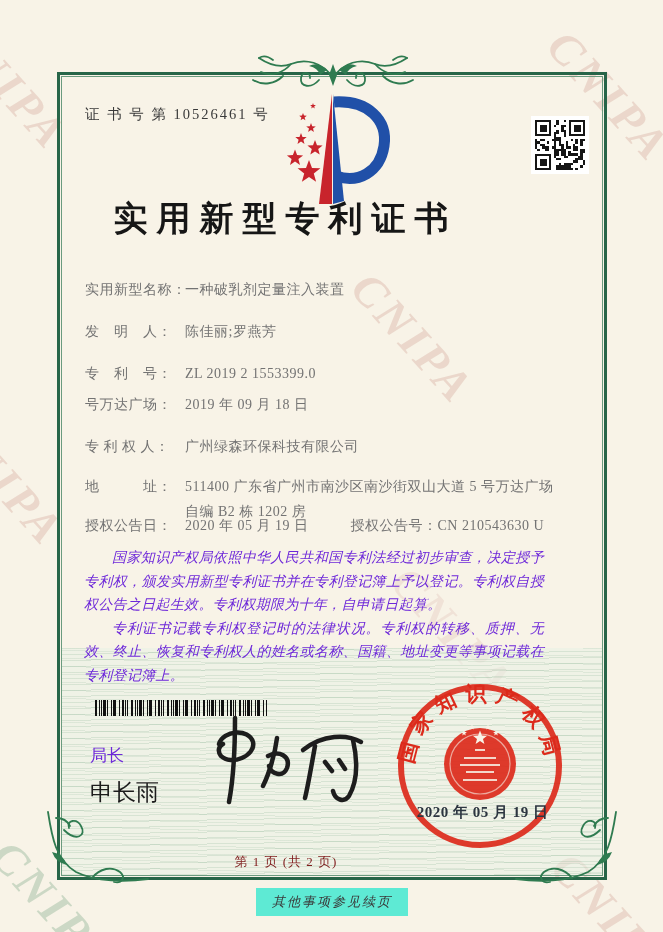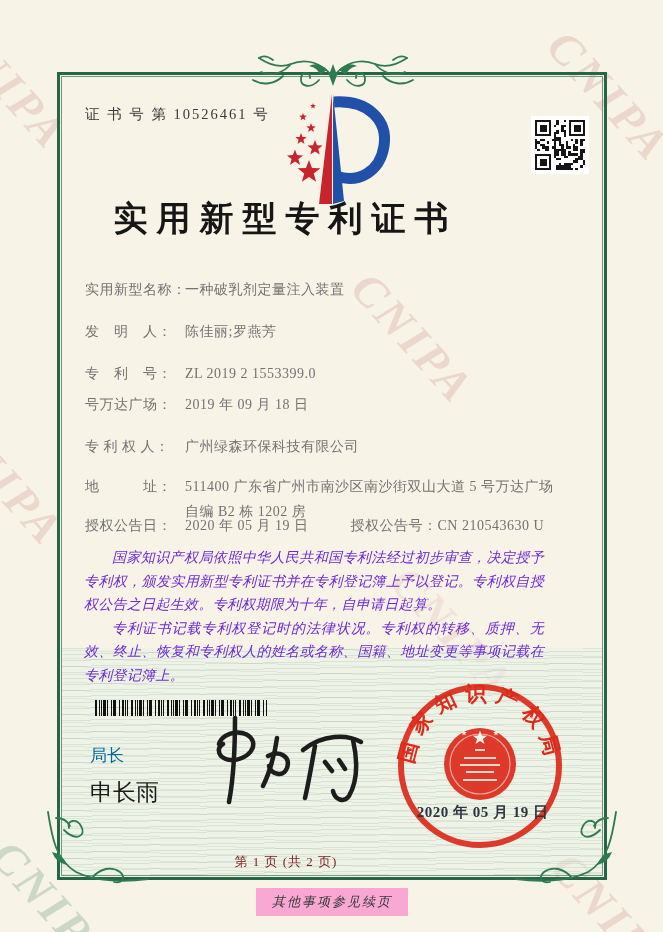--- a/index.html
+++ b/index.html
@@ -69,36 +69,36 @@
   .body-text p{margin:0; text-indent:2em;}
   
   .barcode{
     position:absolute; left:95px; top:700px; width:172px; height:16px;
     background:
       repeating-linear-gradient(90deg,#111 0 1px,rgba(0,0,0,0) 1px 6px),
       repeating-linear-gradient(90deg,#111 0 2px,rgba(0,0,0,0) 2px 9px),
       repeating-linear-gradient(90deg,#111 0 1px,rgba(0,0,0,0) 1px 4px);
   }
   .director-title{position:absolute; left:90px; top:744px; font-size:17px;
-    font-family:"Liberation Sans","DejaVu Sans",sans-serif; color:#0369a1;}
+    font-family:"Liberation Sans","DejaVu Sans",sans-serif; color:#6d28d9;}
   .director-name{position:absolute; left:90px; top:777px; font-size:23px;
     font-family:"Liberation Sans","DejaVu Sans",sans-serif; color:#1c1c1c;}
   .signature{position:absolute; left:205px; top:712px; width:170px; height:98px;}
   .seal{position:absolute; left:392px; top:678px; width:176px; height:176px;}
   .seal-date{
     position:absolute; left:400px; top:803px; width:165px; text-align:center;
     font-size:15px; color:#2c3540; letter-spacing:0.5px; font-weight:bold;
   }
   .page-num{
     position:absolute; left:57px; width:458px; top:853px; text-align:center;
     font-size:13px; color:#7f1d1d; letter-spacing:1px;
   }
   .footer-wrap{position:absolute; left:57px; width:550px; top:888px;
     display:flex; justify-content:center;}
-  .footer-note{background:#f9a8d4; padding:5px 16px; font-size:13px;
+  .footer-note{background:#5eead4; padding:5px 16px; font-size:13px;
     color:#3a3a3a; letter-spacing:2px; font-style:italic;}
 </style>
 </head>
 <body>
 
 <div class="page">
 
   <div class="wm" style="left:-26px;top:8px">CNIPA</div>
   <div class="wm" style="left:576px;top:20px">CNIPA</div>
   <div class="wm" style="left:380px;top:262px">CNIPA</div>

